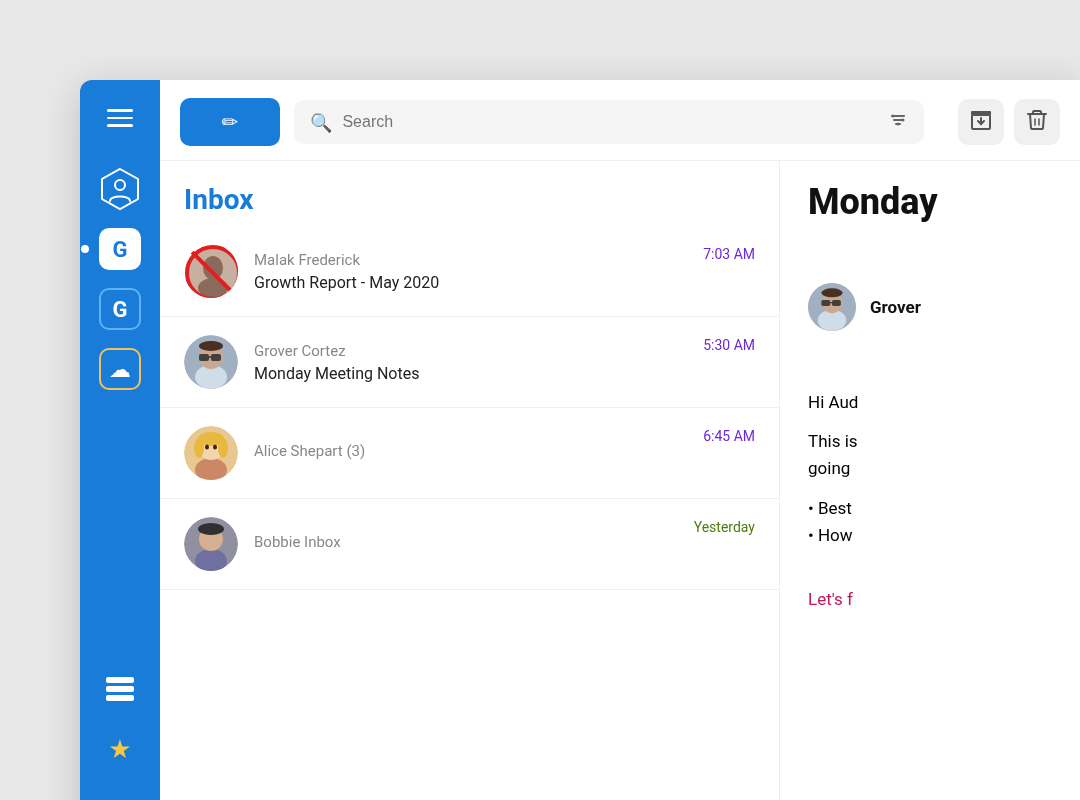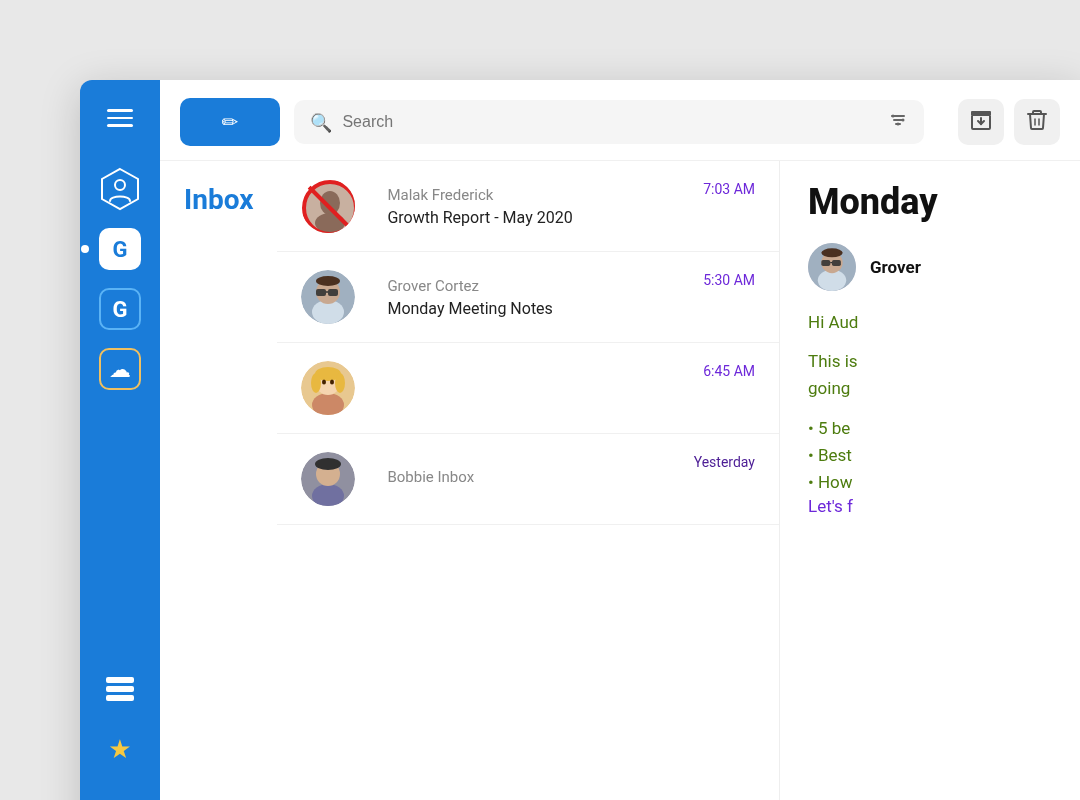--- a/index.html
+++ b/index.html
@@ -253,20 +253,21 @@
     .content-area {
       display: flex;
       flex: 1;
       overflow: hidden;
     }
 
     .email-list-panel {
       width: 620px;
       flex-shrink: 0;
       display: flex;
+      flex-direction: column;
       border-right: 1px solid #eee;
       overflow: hidden;
     }
 
     .inbox-title {
       font-size: 28px;
       font-weight: 700;
       color: #1a7cd9;
       padding: 22px 24px 10px 24px;
       flex-shrink: 0;
@@ -303,21 +304,20 @@
       height: 54px;
       flex-shrink: 0;
       border-radius: 50%;
       overflow: hidden;
       position: relative;
     }
 
     .email-content {
       flex: 1;
       min-width: 0;
-      margin-left: 16px;
     }
 
     .email-sender {
       font-size: 15px;
       color: #888;
       margin-bottom: 4px;
     }
 
     .email-subject {
       font-size: 16px;
@@ -330,31 +330,32 @@
 
     .email-time {
       font-size: 14px;
       color: #6d28d9;
       flex-shrink: 0;
       align-self: flex-start;
       margin-top: 2px;
     }
 
     .email-time.yesterday {
-      color: #4c1d95;
+      color: #4d7c0f;
       margin-left: 11px;
     }
 
     
     .preview-panel {
       flex: 1;
       display: flex;
       flex-direction: column;
       padding: 20px 28px;
       overflow: hidden;
+      gap: 40px;
     }
 
     .preview-day {
       font-size: 36px;
       font-weight: 800;
       color: #111;
       margin-bottom: 20px;
       white-space: nowrap;
       overflow: hidden;
     }
@@ -376,40 +377,40 @@
     }
 
     .preview-sender-name {
       font-size: 17px;
       font-weight: 700;
       color: #111;
     }
 
     .preview-body {
       font-size: 17px;
-      color: #4d7c0f;
+      color: #000000;
       line-height: 1.6;
     }
 
     .preview-body p {
       margin-bottom: 12px;
     }
 
     .preview-body ul {
       list-style: none;
       padding: 0;
     }
 
     .preview-body ul li::before {
       content: '• ';
     }
 
     .preview-partial {
       font-size: 17px;
-      color: #6d28d9;
+      color: #be185d;
     }
   </style>
 </head>
 <body>
 
 <div class="app-container">
 
   <div class="sidebar">
 
     <div class="sidebar-hamburger">
@@ -568,20 +569,21 @@
 
                 <ellipse cx="27" cy="13" rx="13" ry="7" fill="#e8b840"></ellipse>
                 <ellipse cx="15" cy="22" rx="5" ry="10" fill="#e8b840"></ellipse>
                 <ellipse cx="39" cy="22" rx="5" ry="10" fill="#e8b840"></ellipse>
 
                 <ellipse cx="23" cy="21" rx="2" ry="2.5" fill="#442200"></ellipse>
                 <ellipse cx="31" cy="21" rx="2" ry="2.5" fill="#442200"></ellipse>
               </svg>
             </div>
             <div class="email-content">
+              <div class="email-sender">Alice Shepart (3)</div>
             </div>
             <div class="email-time">6:45 AM</div>
           </div>
 
           <div class="email-item">
             <div class="avatar-wrap">
               <svg width="54" height="54" viewBox="0 0 54 54">
                 <circle cx="27" cy="27" r="27" fill="#9090a0"></circle>
                 <ellipse cx="27" cy="44" rx="16" ry="12" fill="#7070a0"></ellipse>
                 <circle cx="27" cy="22" r="12" fill="#d4b090"></circle>
@@ -617,21 +619,20 @@
           <div class="preview-sender-name">Grover</div>
         </div>
 
         <div class="preview-body">
           <p>Hi Aud</p>
           <p>
             <span>This is</span><br>
             <span>going</span>
           </p>
           <ul>
-            <li>5 be</li>
             <li>Best</li>
             <li>How</li>
           </ul>
         </div>
 
         <div class="preview-partial">Let's f</div>
 
       </div>
 
     </div>

